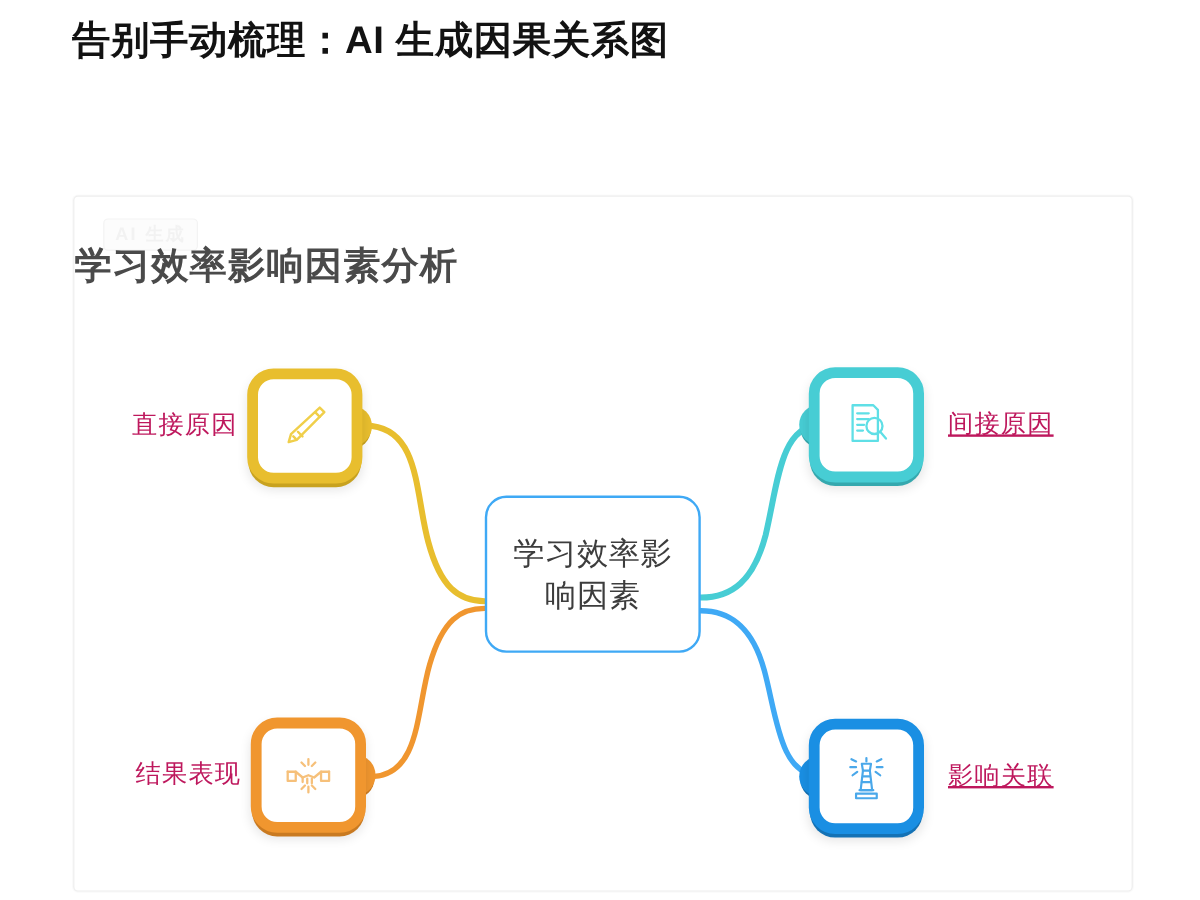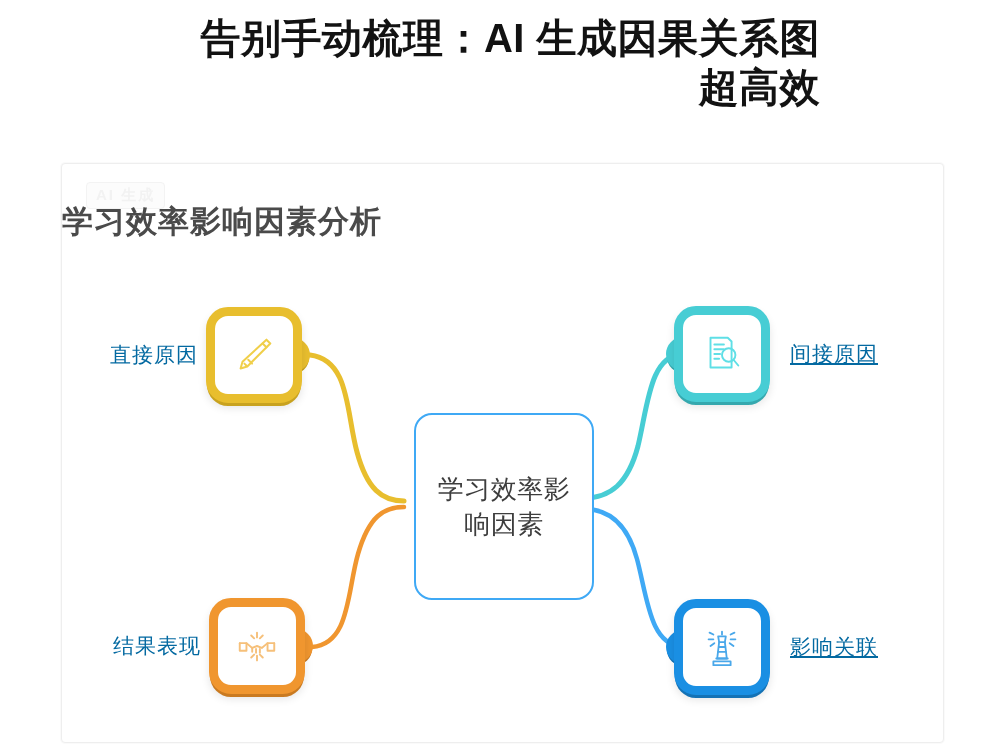--- a/index.html
+++ b/index.html
@@ -18,22 +18,22 @@
     height: 750px;
     background: #ffffff;
   }
 
   
   .headline {
     position: absolute;
     left: 0;
     top: 14px;
     width: 880px;
-    text-align: right;
-    font-size: 40px;
+    text-align: left;
+    font-size: 32px;
     line-height: 1.22;
     font-weight: 700;
     color: #121212;
     letter-spacing: 0.5px;
     padding: 0 60px;
     box-sizing: border-box;
   }
   .headline .ln { display: block; white-space: nowrap; }
 
   
@@ -93,29 +93,28 @@
     width: 881px;
     height: 578px;
   }
 
   
   .center-node {
     position: absolute;
     left: 342px;
     top: 249px;
     width: 180px;
-    height: 187px;
+    height: 131px;
     box-sizing: border-box;
     border: 2.5px solid #3fa9f5;
     border-radius: 18px;
     background: #ffffff;
     display: flex;
     align-items: center;
     justify-content: center;
-    margin-left: 10px;
   }
   .center-node .label {
     font-size: 26px;
     font-weight: 500;
     color: #3d3d3d;
     text-align: center;
     line-height: 1.32;
     width: 150px;
     letter-spacing: 0.5px;
   }
@@ -154,42 +153,41 @@
     border-radius: 0 17px 17px 0;
   }
   .branch.knob-left .knob {
     left: -8px;
     border-radius: 17px 0 0 17px;
   }
   .branch .node-label {
     position: absolute;
     top: 31px;
     font-size: 21px;
-    color: #0369a1;
+    color: #be185d;
     white-space: nowrap;
     line-height: 34px;
     letter-spacing: 1px;
   }
   .branch.label-left .node-label { right: 104px; }
   .branch.label-right .node-label { left: 116px; text-decoration: underline; }
 
   
   #node-direct   { left: 144px; top: 143px; }
   #node-indirect { left: 612px; top: 142px; }
   #node-result   { left: 147px; top: 434px; text-align: right; }
   #node-impact   { left: 612px; top: 435px; text-align: right; }
 </style>
 </head>
 <body>
 
 <div id="root">
 
   <div class="headline">
     <span class="ln">告别手动梳理：AI 生成因果关系图</span>
-    <span class="ln">超高效</span>
   </div>
 
   <div class="card">
 
     <div class="watermark">AI 生成</div>
 
     <div class="diagram-title">学习效率影响因素分析</div>
 
     <div class="canvas">
 

